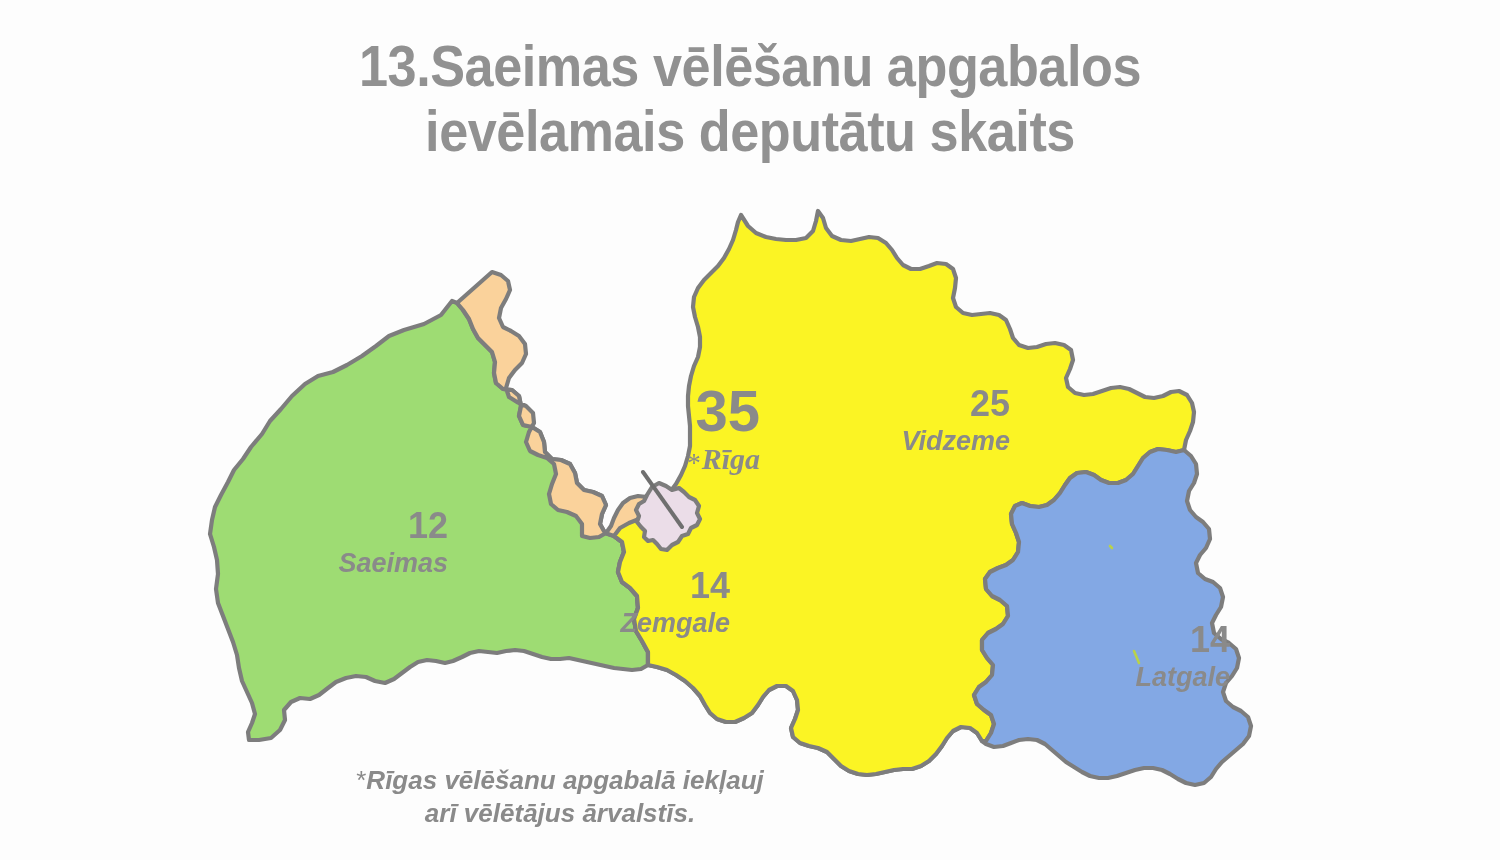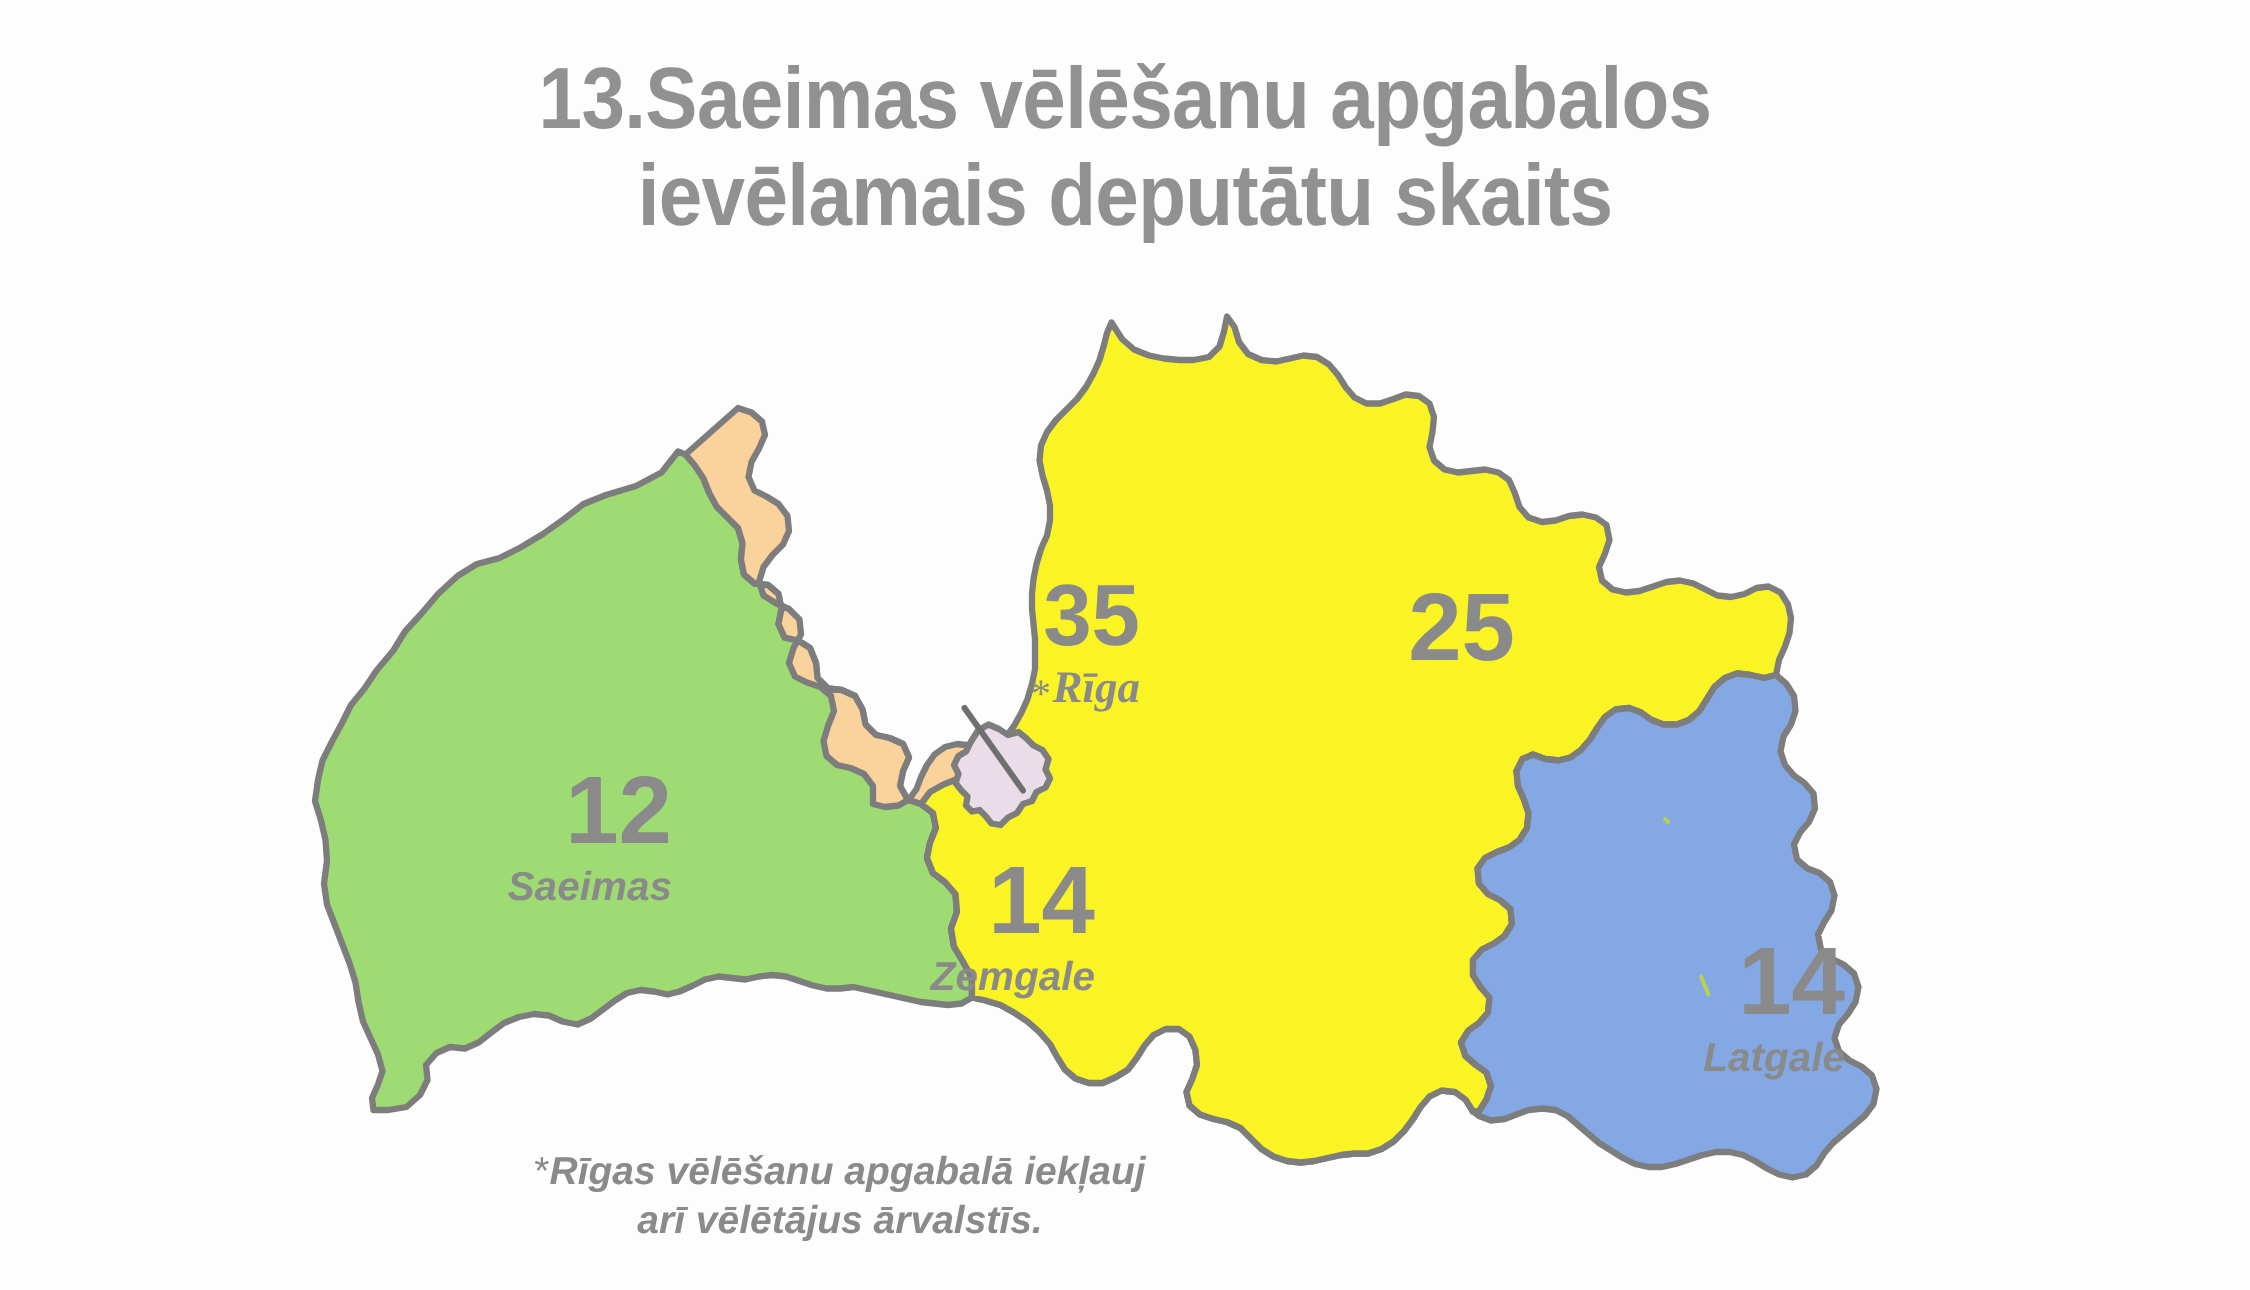--- a/index.html
+++ b/index.html
@@ -76,21 +76,21 @@
   
   .map-label {
     position: absolute;
     text-align: right;
     color: #8a8a8a;
     user-select: none;
     line-height: 1;
   }
   .map-label .num {
     display: block;
-    font-size: 64px;
+    font-size: 36px;
     font-weight: bold;
     font-style: normal;
     color: #8a8a8a;
     letter-spacing: 0px;
   }
   .map-label .name {
     display: block;
     font-size: 27px;
     font-weight: bold;
     font-style: italic;
@@ -292,20 +292,21 @@
       <path class="lake-mark" d="M 1110,546 L 1112,548"></path>
     </svg>
 
     <div class="map-label" id="label-riga">
       <span class="num">35</span>
       <span class="name with-star">Rīga</span>
     </div>
 
     <div class="map-label" id="label-vidzeme">
       <span class="num">25</span>
+      <span class="name">Vidzeme</span>
     </div>
 
     <div class="map-label" id="label-kurzeme">
       <span class="num">12</span>
       <span class="name">Saeimas</span>
     </div>
 
     <div class="map-label" id="label-zemgale">
       <span class="num">14</span>
       <span class="name">Zemgale</span>

